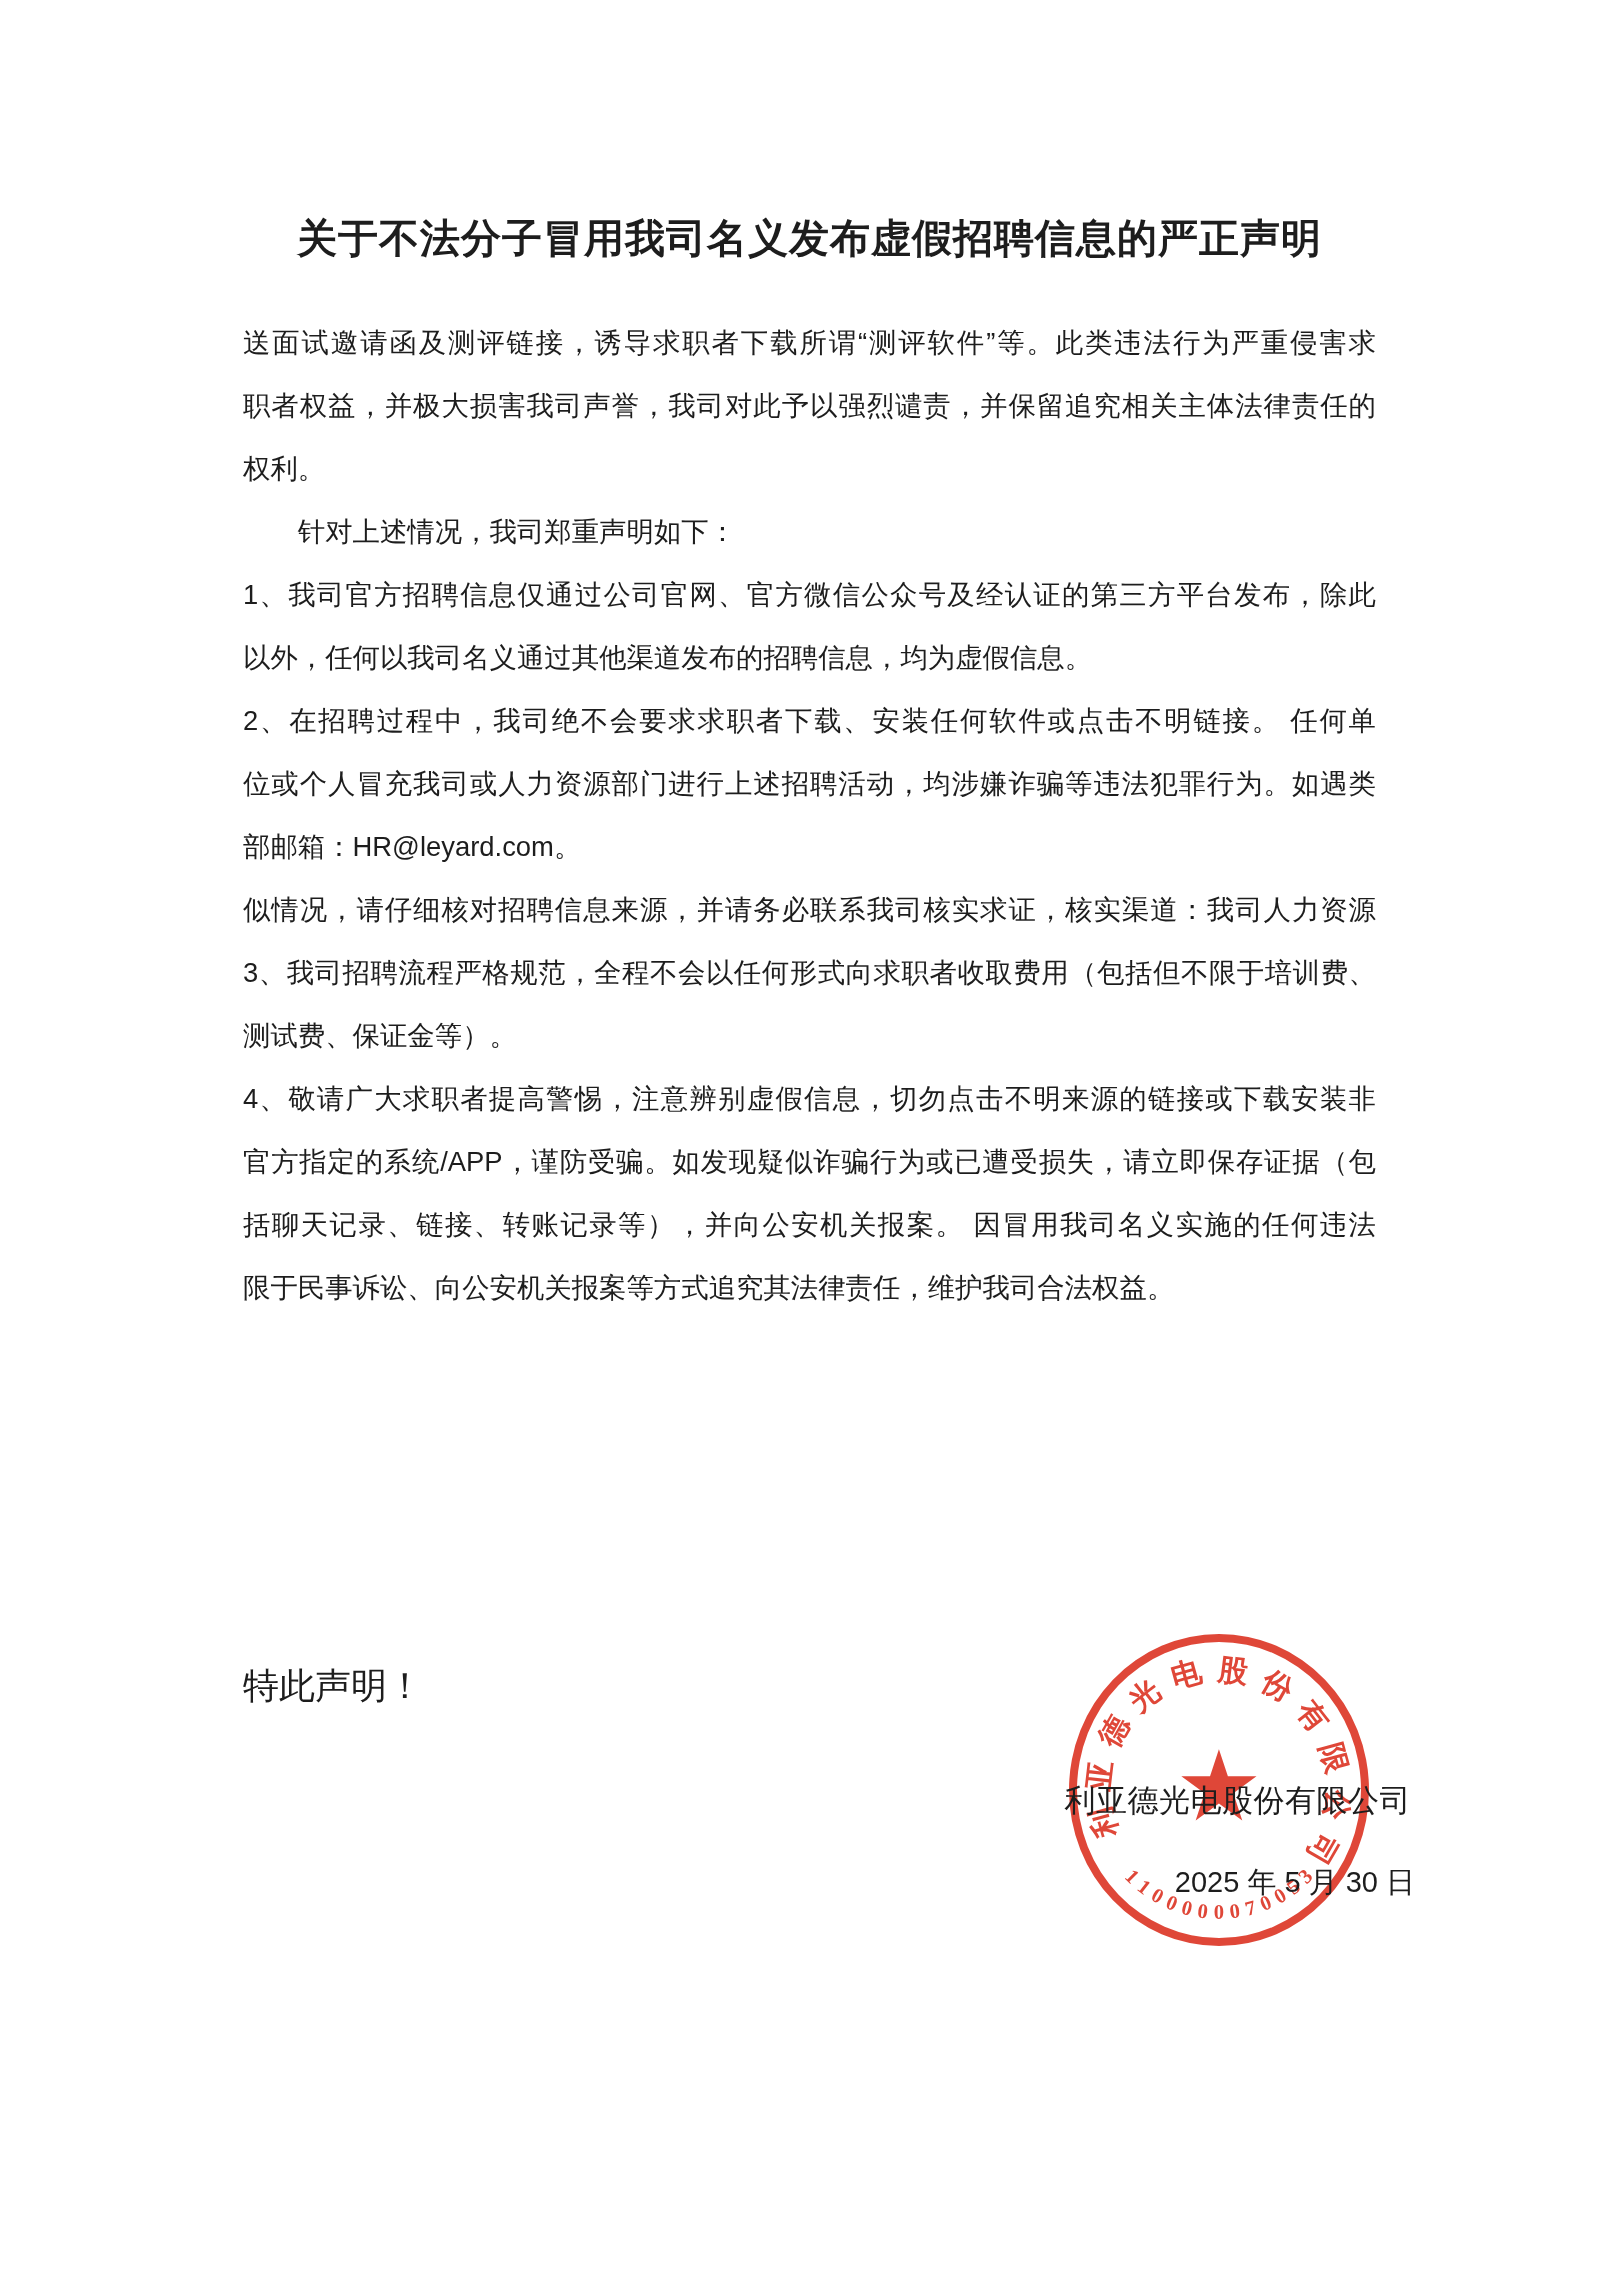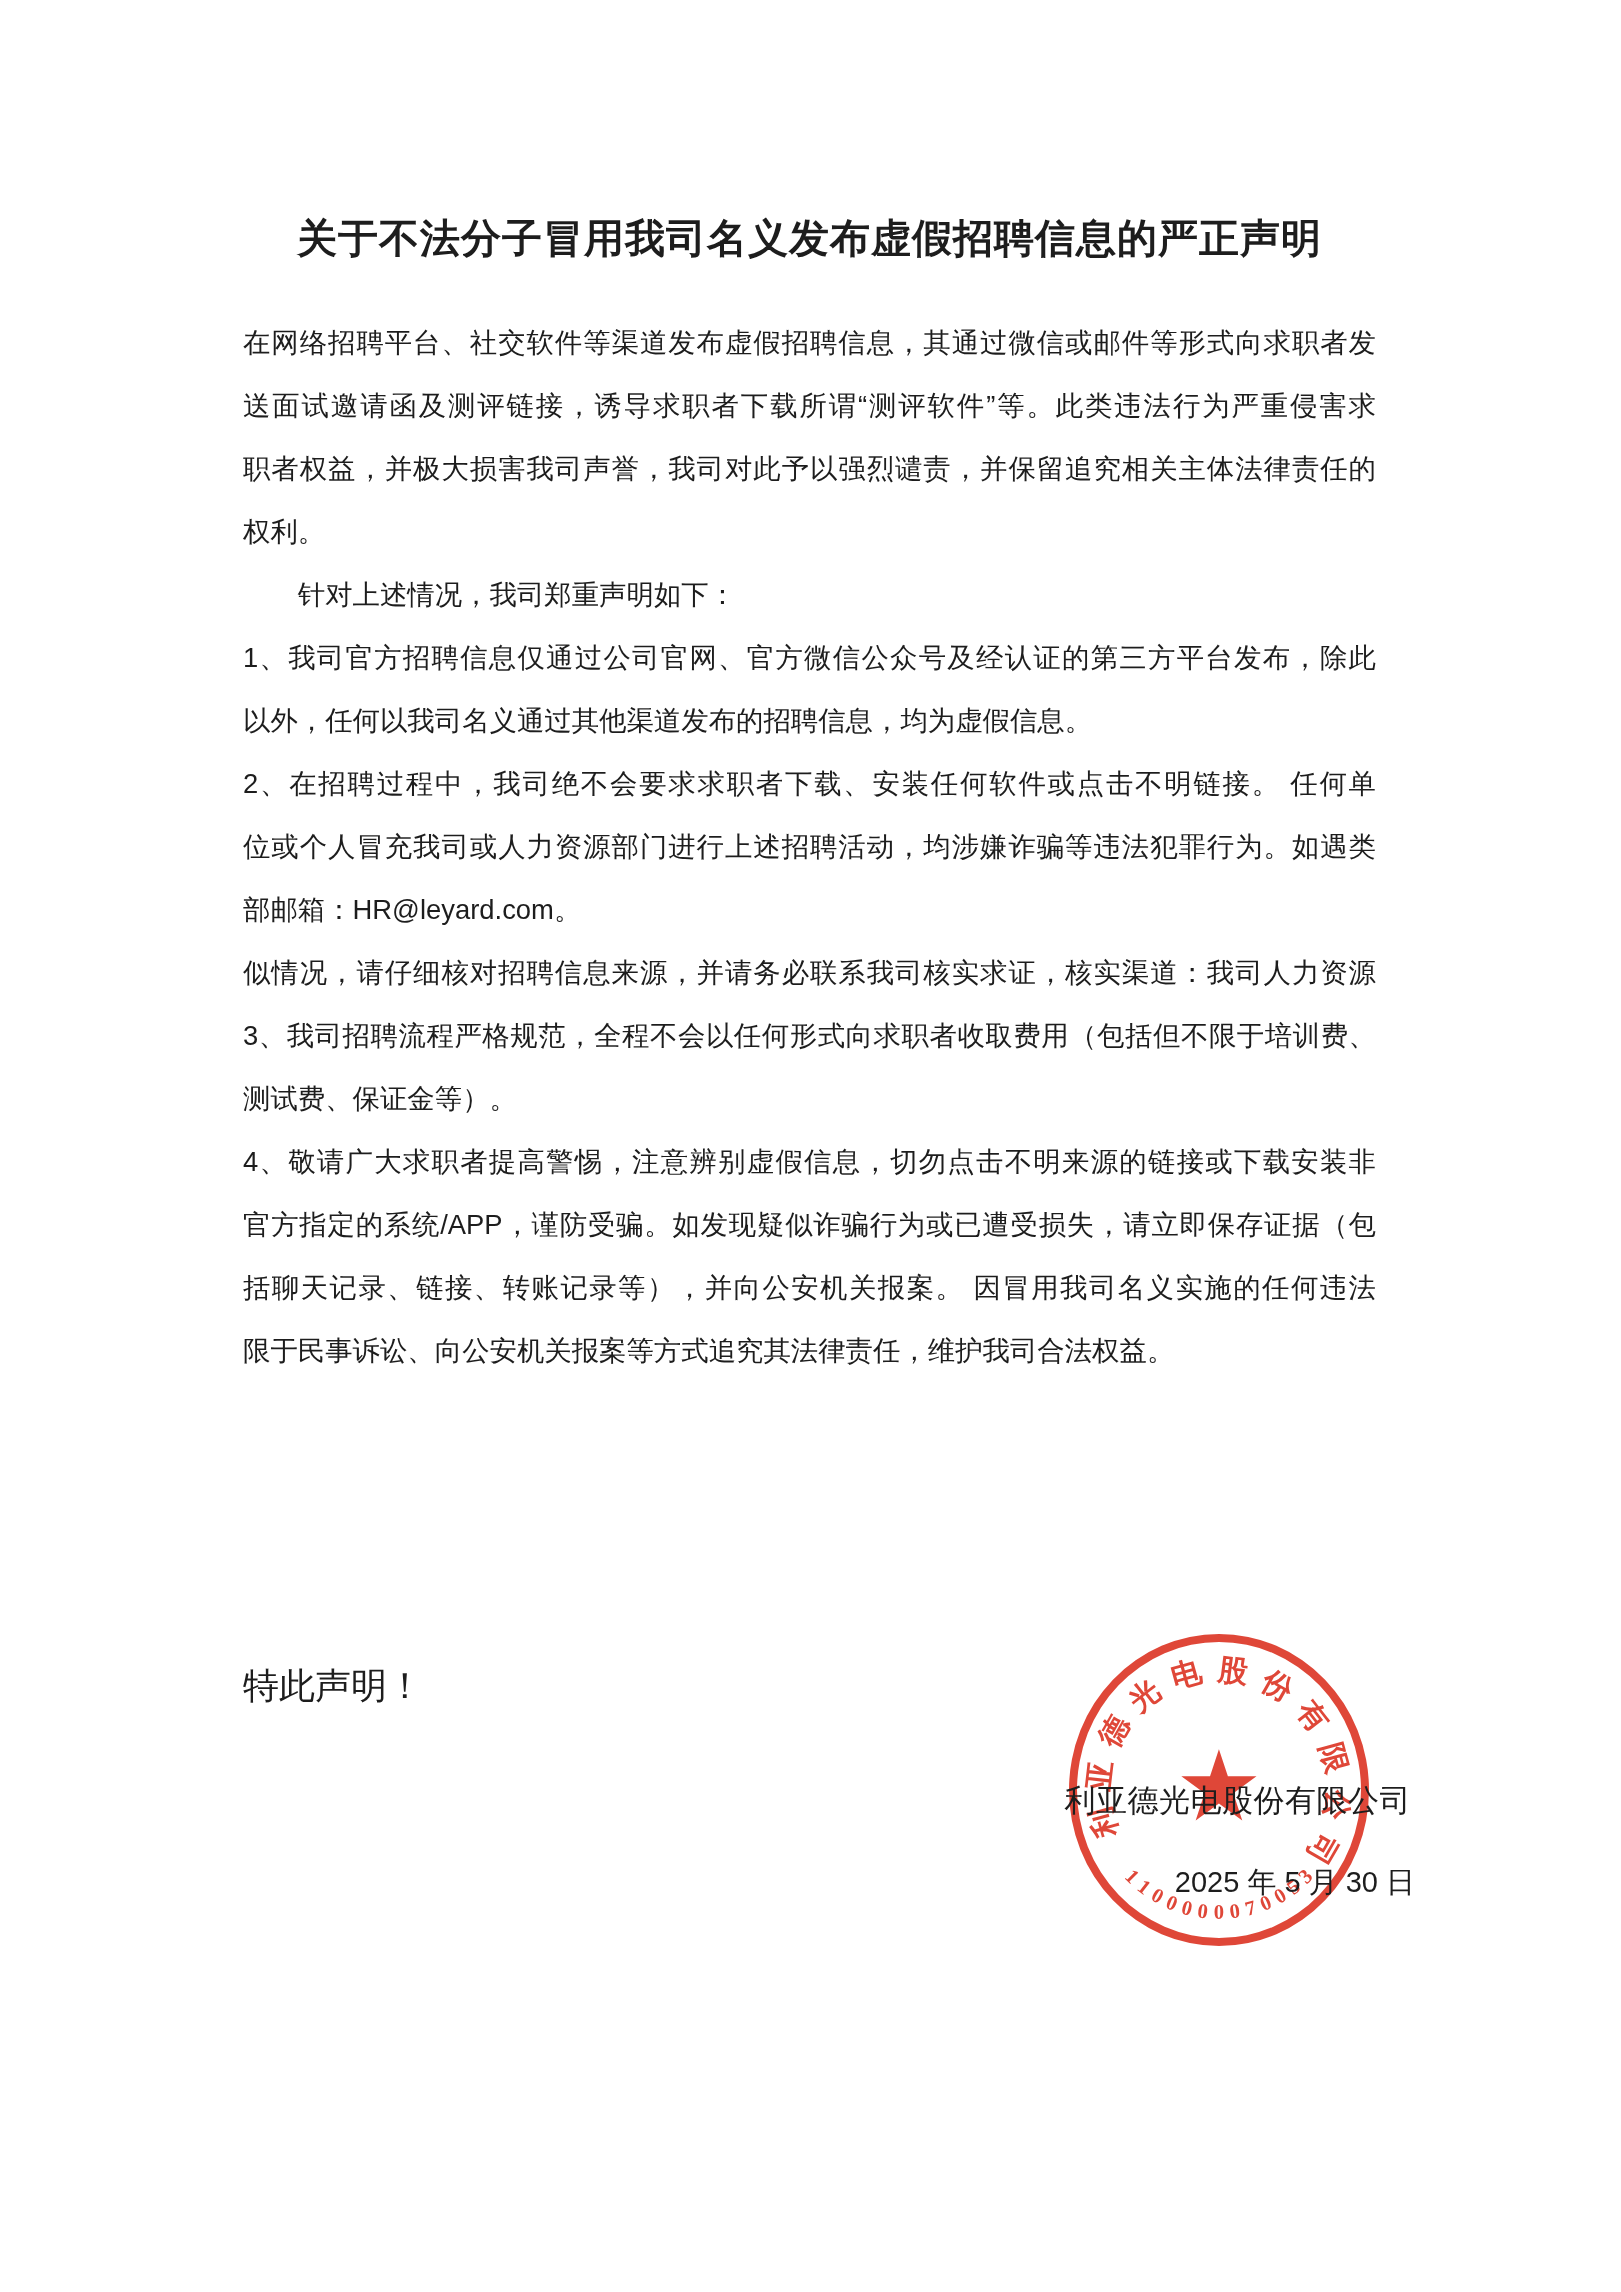--- a/index.html
+++ b/index.html
@@ -74,21 +74,20 @@
   }
 </style>
 </head>
 <body>
 
 <div class="page">
 
   <div class="doc-title">关于不法分子冒用我司名义发布虚假招聘信息的严正声明</div>
 
   <div class="doc-body">
-      <div class="line justify">在网络招聘平台、社交软件等渠道发布虚假招聘信息，其通过微信或邮件等形式向求职者发</div>
       <div class="line justify">送面试邀请函及测评链接，诱导求职者下载所谓“测评软件”等。此类违法行为严重侵害求</div>
       <div class="line justify">职者权益，并极大损害我司声誉，我司对此予以强烈谴责，并保留追究相关主体法律责任的</div>
       <div class="line">权利。</div>
       <div class="line indent">针对上述情况，我司郑重声明如下：</div>
       <div class="line justify">1、我司官方招聘信息仅通过公司官网、官方微信公众号及经认证的第三方平台发布，除此</div>
       <div class="line">以外，任何以我司名义通过其他渠道发布的招聘信息，均为虚假信息。</div>
       <div class="line justify">2、在招聘过程中，我司绝不会要求求职者下载、安装任何软件或点击不明链接。 任何单</div>
       <div class="line justify">位或个人冒充我司或人力资源部门进行上述招聘活动，均涉嫌诈骗等违法犯罪行为。如遇类</div>
       <div class="line">部邮箱：HR@leyard.com。</div>
       <div class="line justify">似情况，请仔细核对招聘信息来源，并请务必联系我司核实求证，核实渠道：我司人力资源</div>

